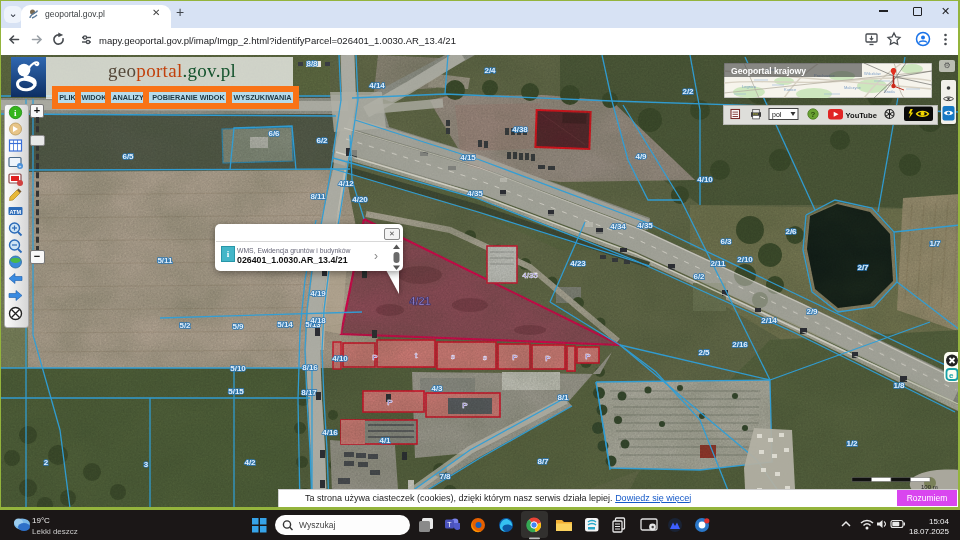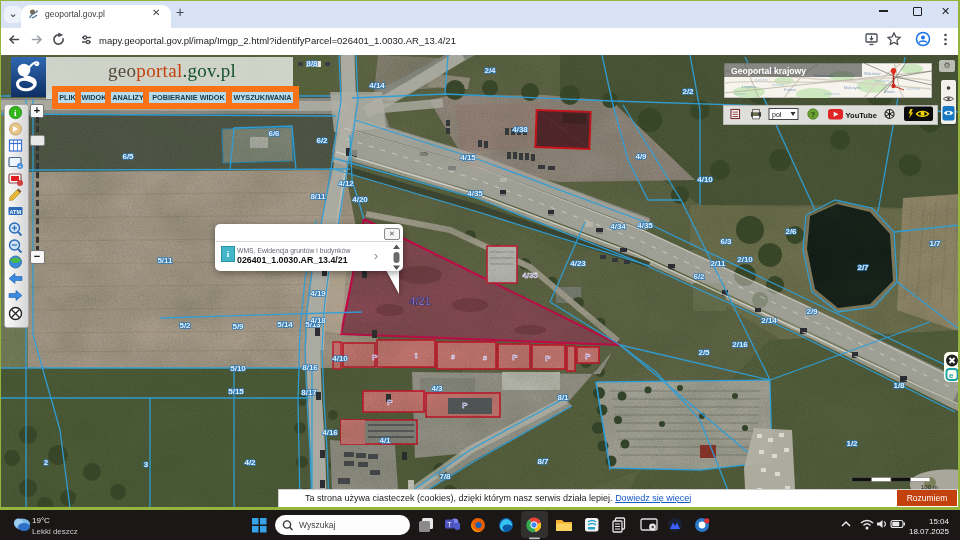--- a/index.html
+++ b/index.html
@@ -22,21 +22,21 @@
   #gptitle{left:108px;top:60px;font-family:"Liberation Serif",serif;font-size:19px;color:#474036;letter-spacing:0.3px;}
   .gpmenu{top:85.5px;height:11px;background:#b7dbeb;border:6px solid #f97316;color:#1d3642;font-size:7.3px;line-height:11.5px;text-align:center;font-weight:bold;white-space:nowrap;}
   
   #ltool{left:4px;top:104px;width:23px;height:222px;background:linear-gradient(90deg,#fbfbfb,#d6d6d6);border:1px solid #a9a9a9;border-radius:3px;}
   
   #popup{left:215px;top:224px;width:188px;height:47px;background:#fff;border-radius:5px;box-shadow:0 2px 7px rgba(0,0,0,.4);}
   #popuptail{left:386px;top:270px;width:0;height:0;border-left:13px solid transparent;border-top:24px solid #fff;filter:drop-shadow(1px 2px 2px rgba(0,0,0,.3));}
   
   #cookie{left:278px;top:488.5px;width:680px;height:18px;background:#fff;border:1px solid #d0d0d0;}
   #cookietxt{left:284px;top:492.5px;font-size:9px;color:#1c1c1c;margin-left:21px;}
-  #cookiebtn{left:897px;top:489.5px;width:60px;height:16px;background:#c2410c;color:#fff;font-size:8.5px;text-align:center;line-height:16px;}
+  #cookiebtn{left:897px;top:489.5px;width:60px;height:16px;background:#d946ef;color:#fff;font-size:8.5px;text-align:center;line-height:16px;}
   
   .gb{background:#94b43c;}
   
   #taskbar{left:0;top:510px;width:960px;height:30px;background:#1b1717;}
 </style></head>
 <body>
 
 <svg class="abs" id="map" style="left:0;top:55px;" width="960" height="453" viewBox="0 55 960 453">
 <defs>
 <filter id="rough" x="0" y="0" width="100%" height="100%">

